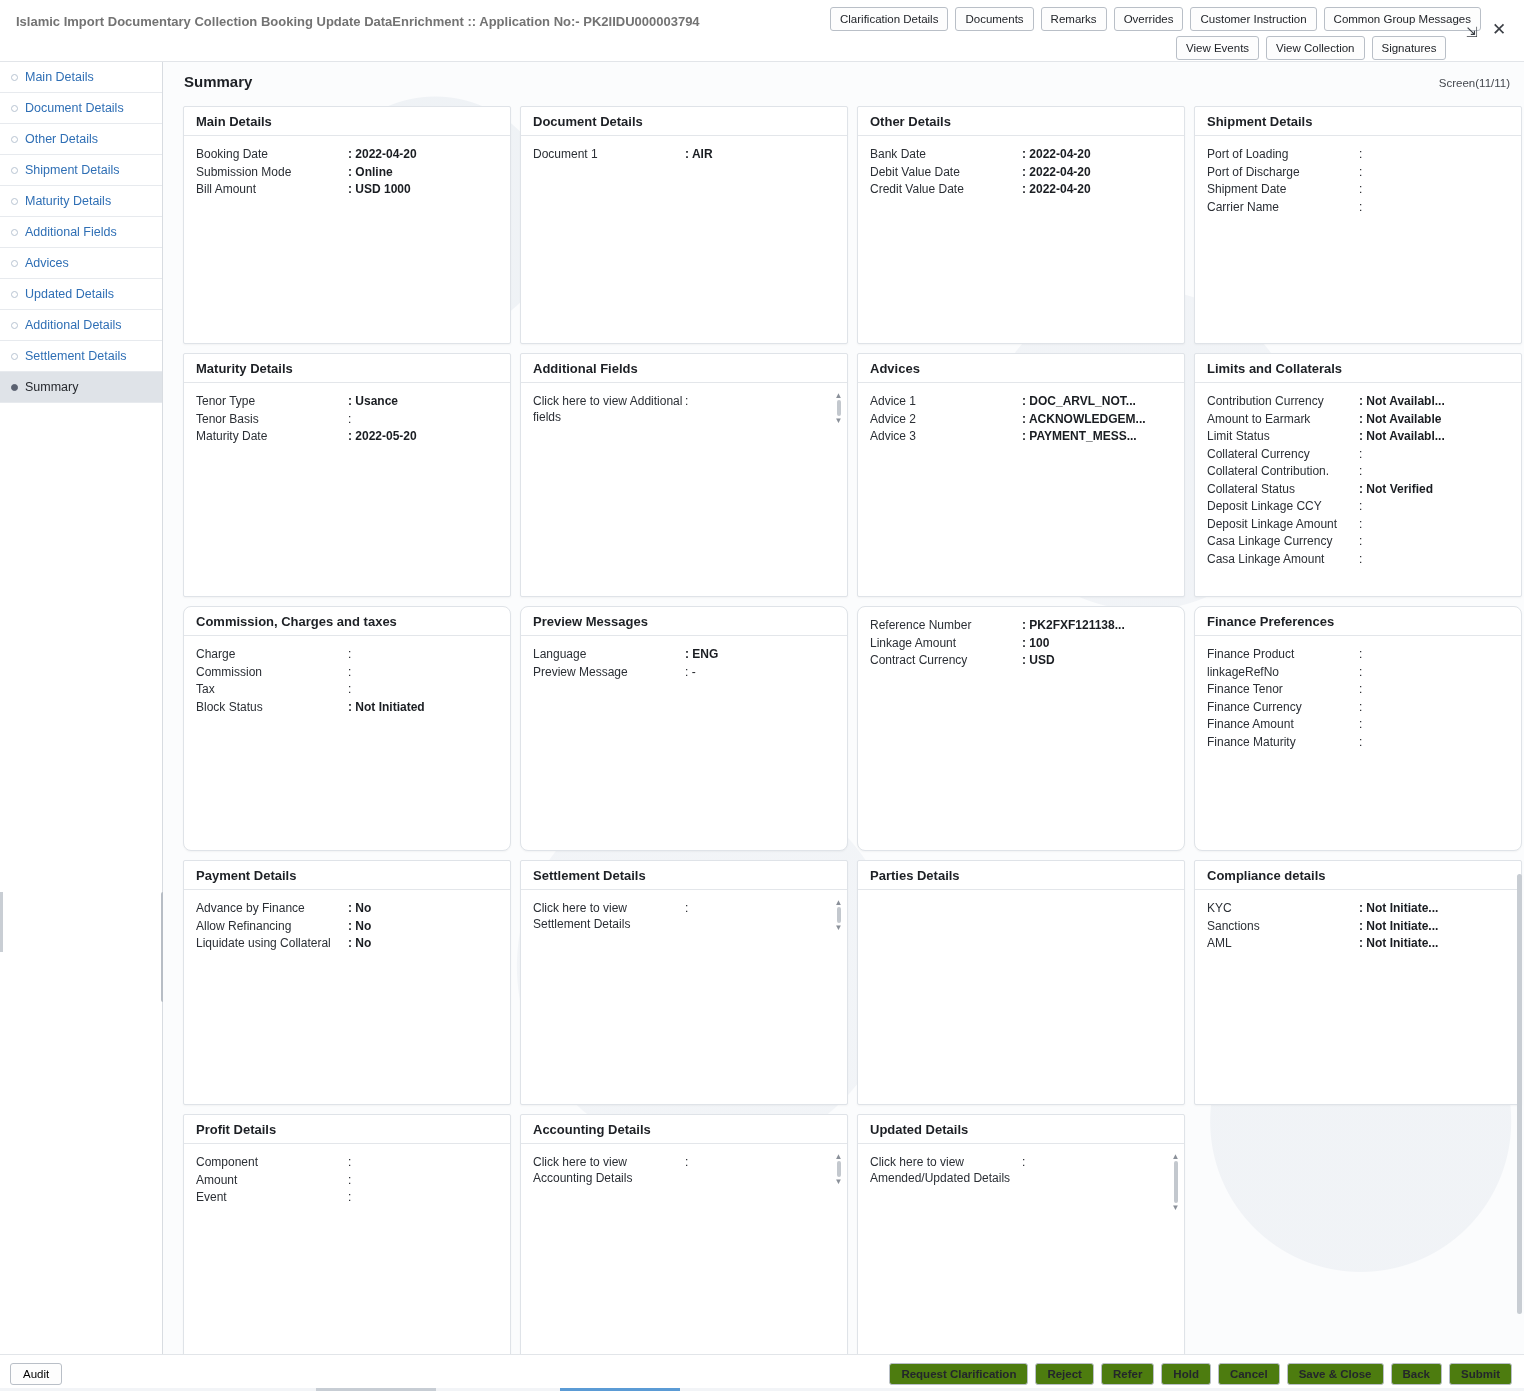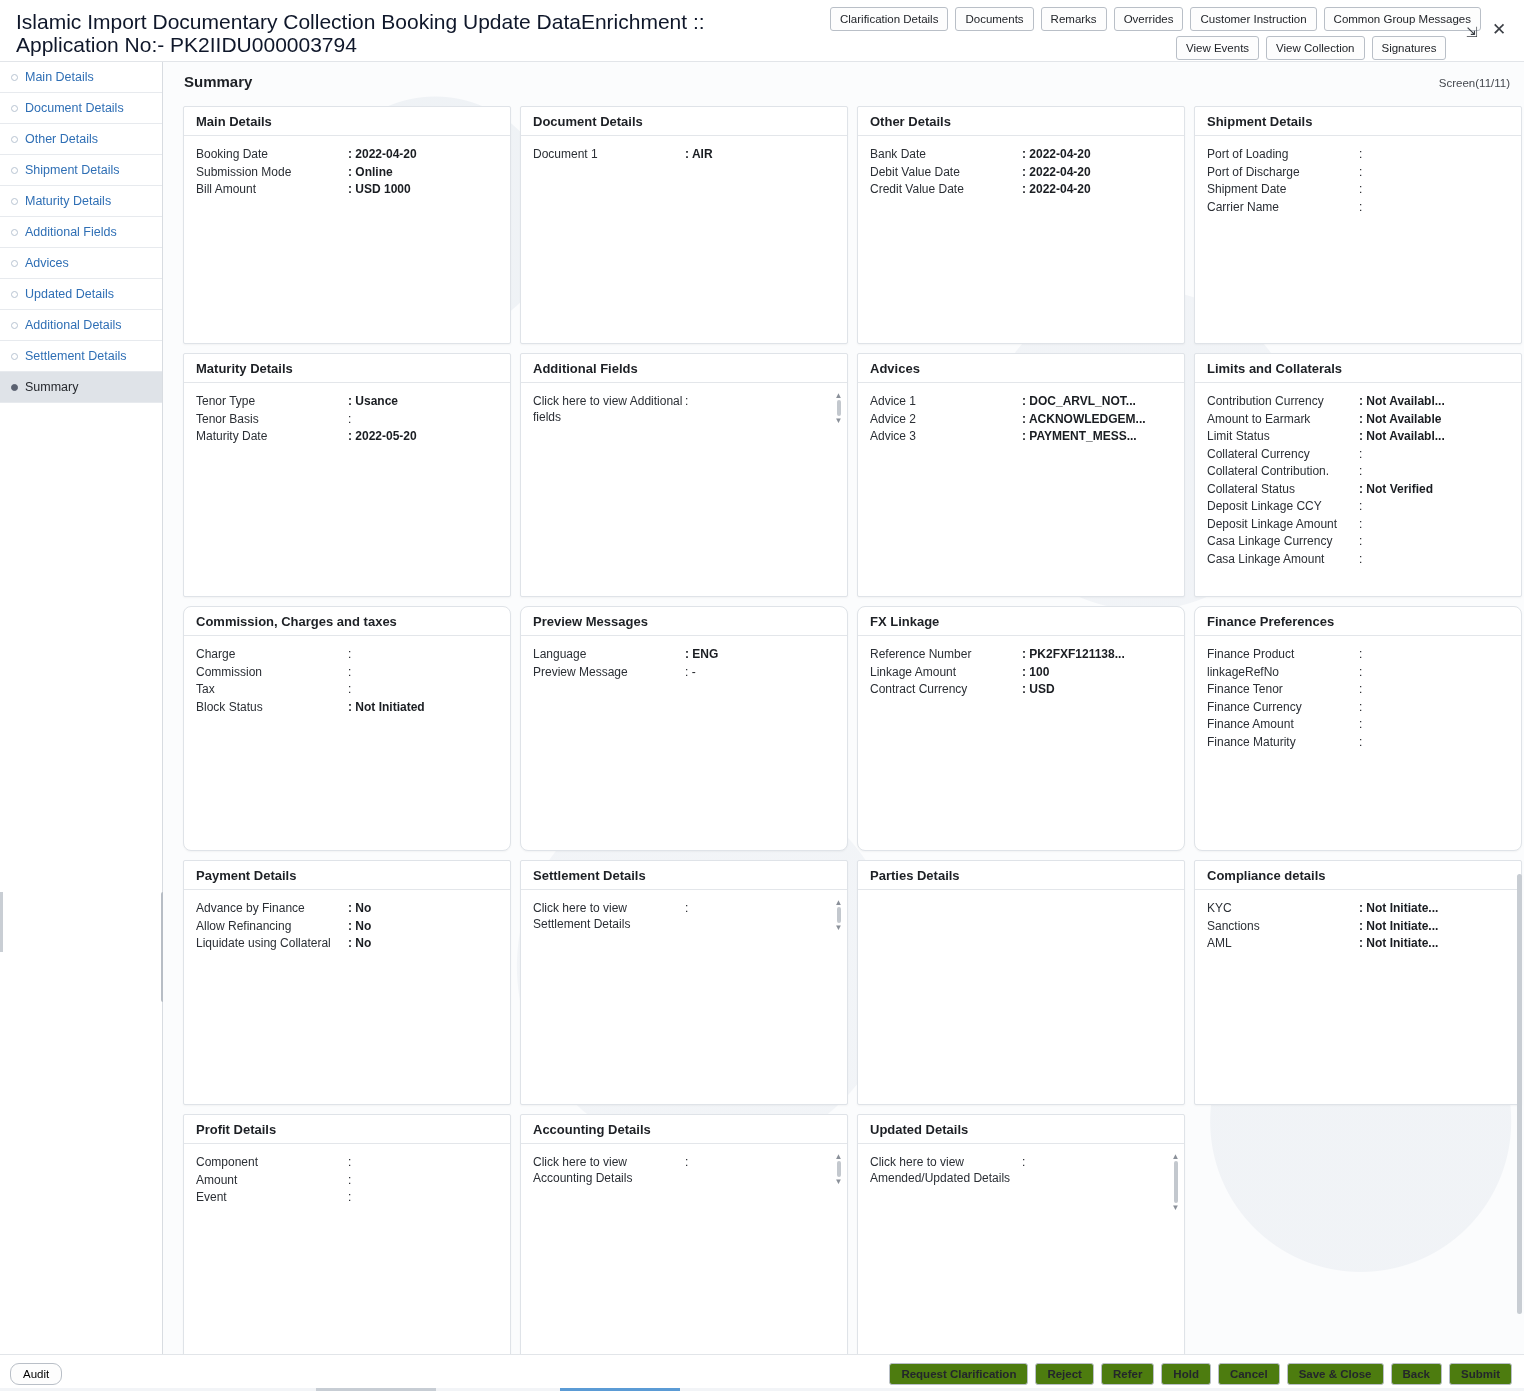--- a/index.html
+++ b/index.html
@@ -20,24 +20,24 @@
     position: relative;
     height: 62px;
     border-bottom: 1px solid #e2e5e9;
     background: #ffffff;
   }
   .app-title {
     position: absolute;
     left: 16px;
     top: 10px;
     width: 760px;
-    font-size: 21px;
-    font-weight: normal;
+    font-size: 13px;
+    font-weight: bold;
     line-height: 23px;
-    color: #0f172a;
+    color: #737373;
   }
   .btn-row { position: absolute; display: flex; gap: 7px; border-radius: 9px; }
   .btn-row.top { left: 830px; top: 7px; }
   .btn-row.second { left: 1176px; top: 36px; }
   .hbtn {
     border: 1px solid #b9bfc7;
     border-radius: 3px;
     background: #fdfdfd;
     font-size: 11.5px;
     color: #22252a;
@@ -258,21 +258,21 @@
     left: 0; top: 1354px;
     width: 1524px;
     height: 37px;
     background: #ffffff;
     border-top: 1px solid #e2e5e9;
   }
   .audit-btn {
     position: absolute;
     left: 10px; top: 8px;
     border: 1px solid #b9bfc7;
-    border-radius: 9px;
+    border-radius: 3px;
     background: #fdfdfd;
     font-size: 11.5px;
     padding: 4px 12px;
     cursor: pointer;
     font-family: "Liberation Sans", sans-serif;
   }
   .footer-actions {
     position: absolute;
     right: 12px; top: 8px;
     display: flex;
@@ -586,21 +586,20 @@
               <span class="val">: ENG</span>
             </div>
           <div class="row">
               <span class="lbl">Preview Message</span>
               <span class="val plain">: -</span>
             </div>
         </div>
       </div>
 
       <div class="card h3">
-        <div class="card-head">FX Linkage</div>
         <div class="card-body">
           <div class="row">
               <span class="lbl">Reference Number</span>
               <span class="val">: PK2FXF121138...</span>
             </div>
           <div class="row">
               <span class="lbl">Linkage Amount</span>
               <span class="val">: 100</span>
             </div>
           <div class="row">

